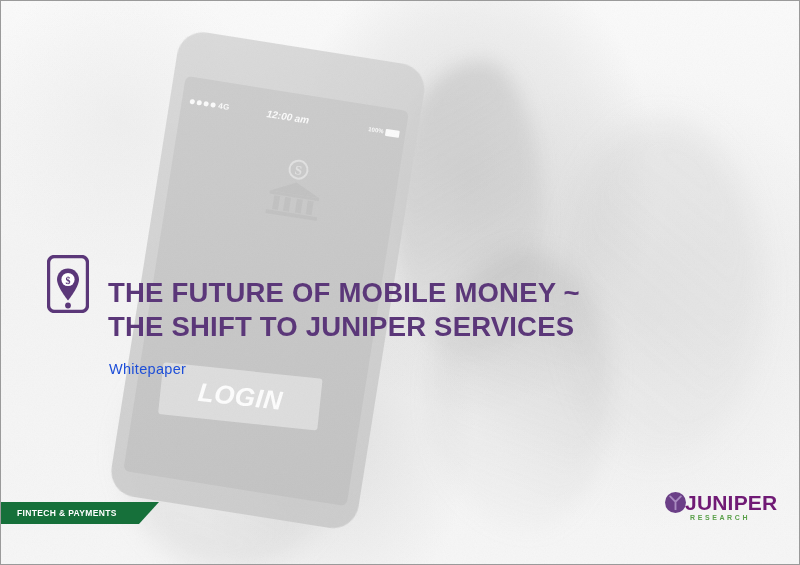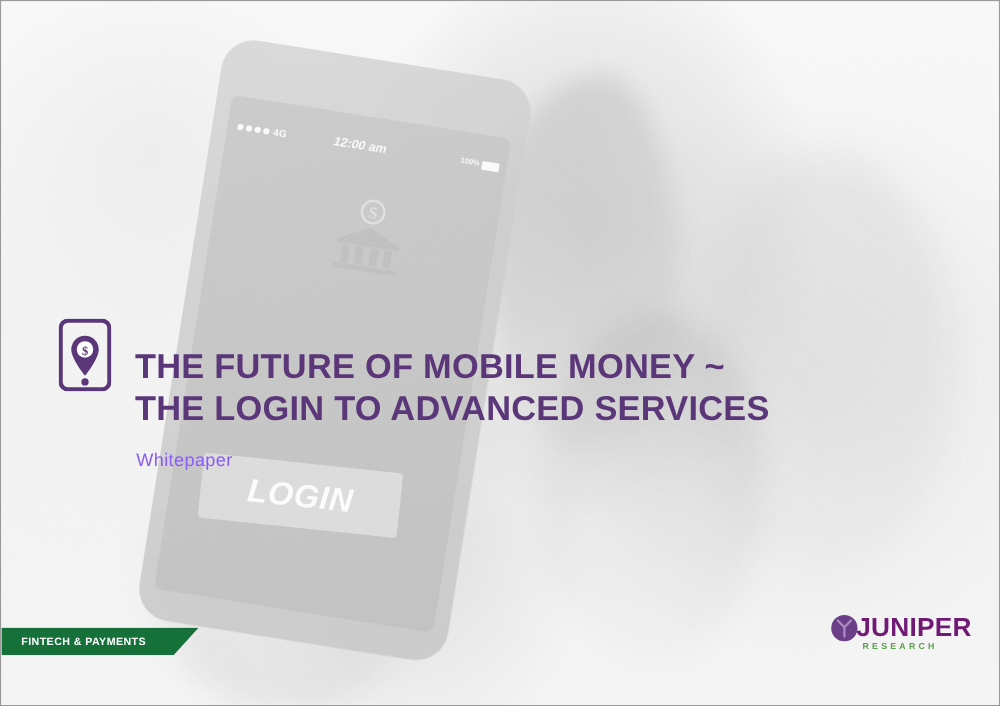--- a/index.html
+++ b/index.html
@@ -114,21 +114,21 @@
     font-size:27.5px;
     font-weight:bold;
     letter-spacing:.2px;
     line-height:34px;
     margin-top:24px;
   }
   .title .l2{display:block;}
 
   .subtitle{
     position:absolute;left:108px;top:360px;
-    color:#8b5cf6;
+    color:#1d4ed8;
     font-size:14.5px;
     letter-spacing:.3px;
   }
 
   
   .banner{
     position:absolute;left:0;top:501px;height:22px;width:158px;
     background:#16703a;
     clip-path:polygon(0 0, 158px 0, 138px 22px, 0 22px);
     display:flex;align-items:center;
@@ -219,21 +219,21 @@
       <rect x="1.5" y="1.5" width="39" height="55" rx="6" ry="6" fill="none" stroke="#5b3779" stroke-width="3.4"></rect>
       <path d="M21 13.5c-6.1 0-11 4.9-11 11 0 7.6 11 21 11 21s11-13.4 11-21c0-6.1-4.9-11-11-11z" fill="#5b3779"></path>
       <circle cx="21" cy="24.5" r="6.6" fill="#ffffff"></circle>
       <text x="21" y="29" text-anchor="middle" font-size="10" font-weight="bold" font-family="Liberation Serif, serif" fill="#5b3779">$</text>
       <circle cx="21" cy="50.5" r="2.9" fill="#5b3779"></circle>
     </svg>
   </span>
 
   <h1 class="title">
     <span>THE FUTURE OF MOBILE MONEY ~</span>
-    <span class="l2">THE LOGIN TO ADVANCED SERVICES</span>
+    <span class="l2">THE SHIFT TO JUNIPER SERVICES</span>
   </h1>
 
   <div class="subtitle">Whitepaper</div>
 
   <div class="banner">
     <span>FINTECH &amp; PAYMENTS</span>
   </div>
 
   <div class="logo">
     <span class="logo-mark">

